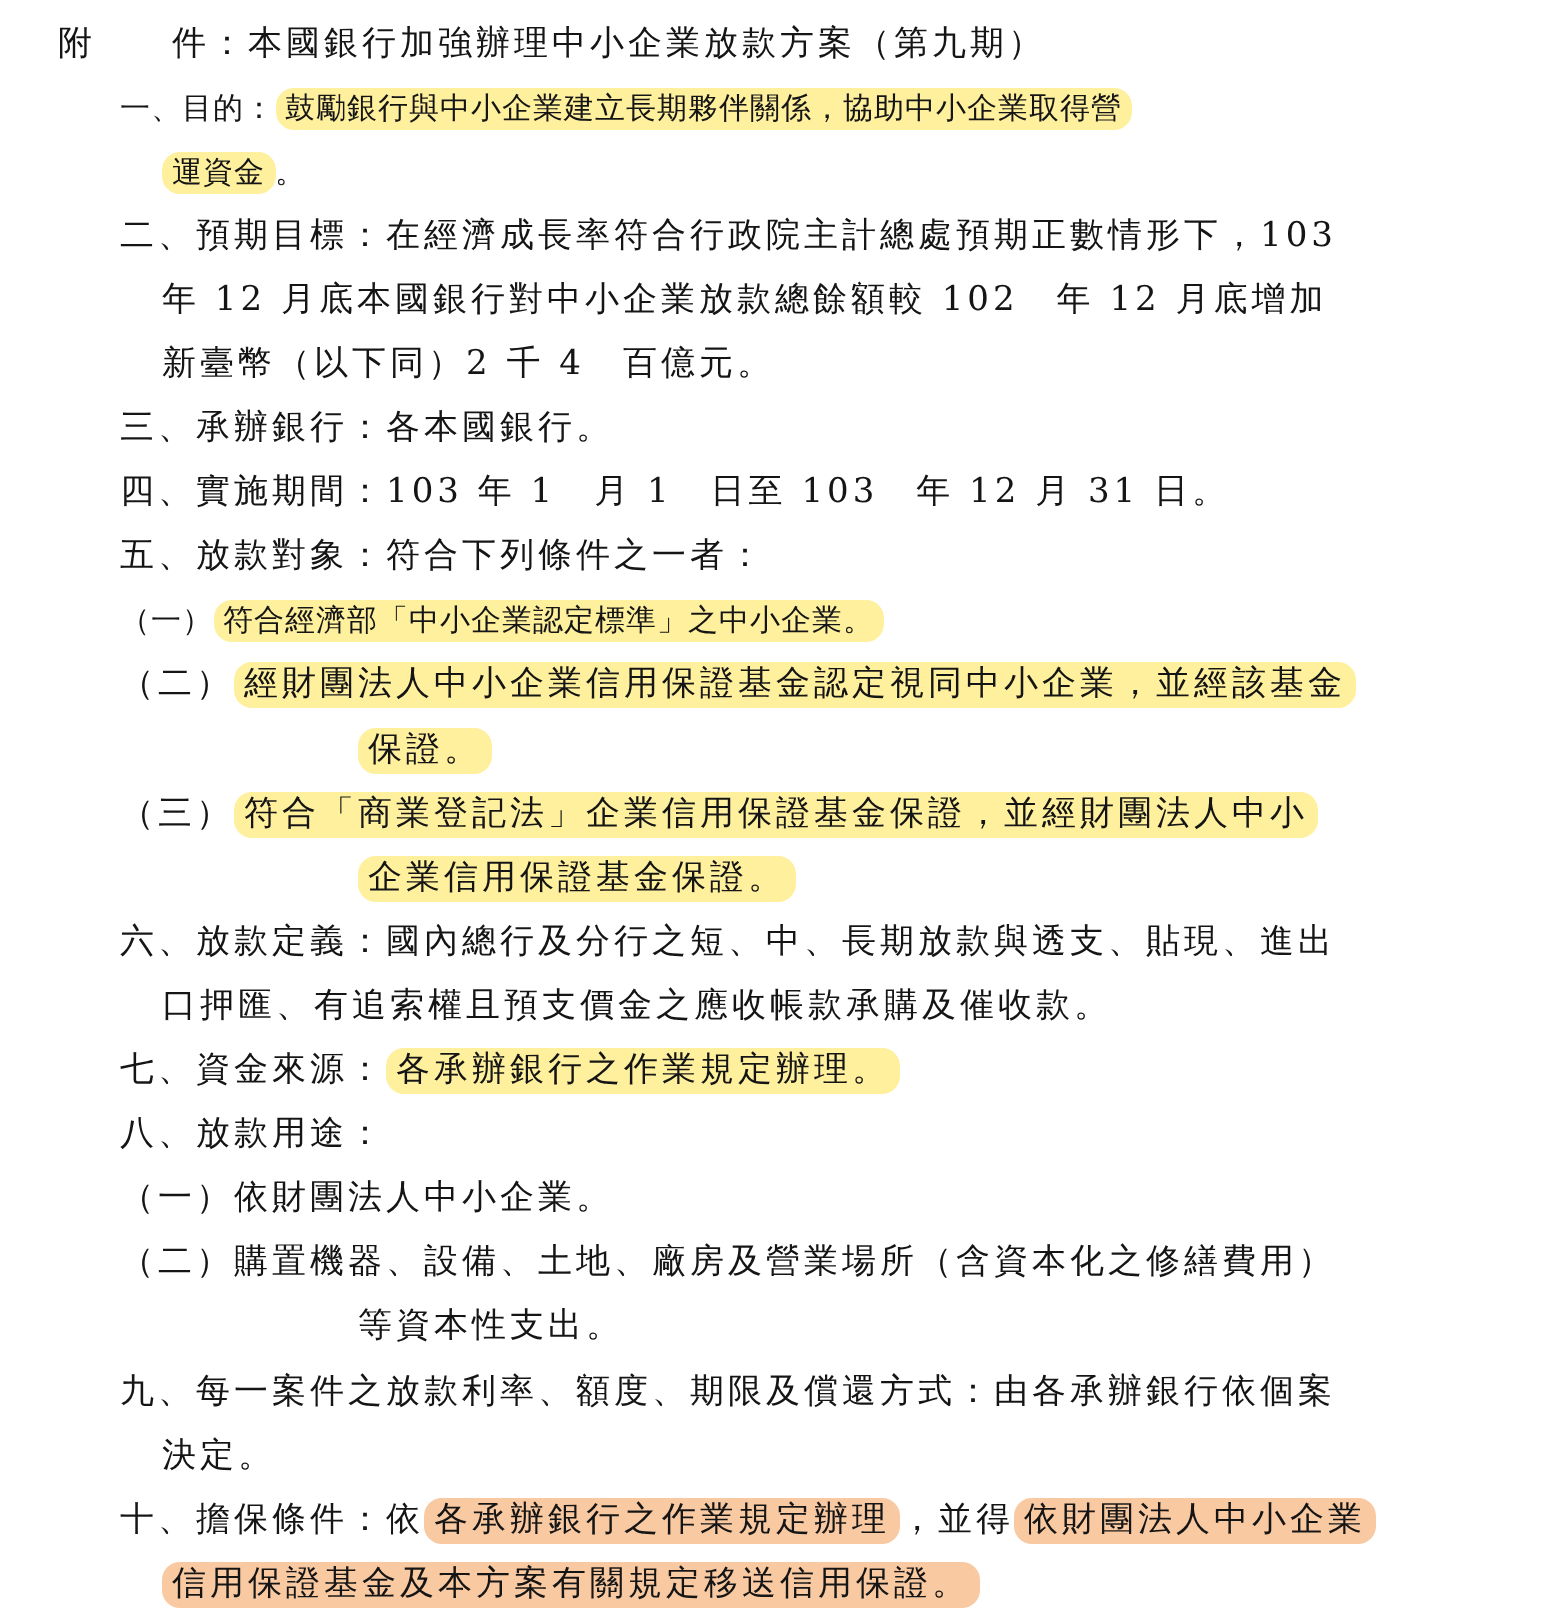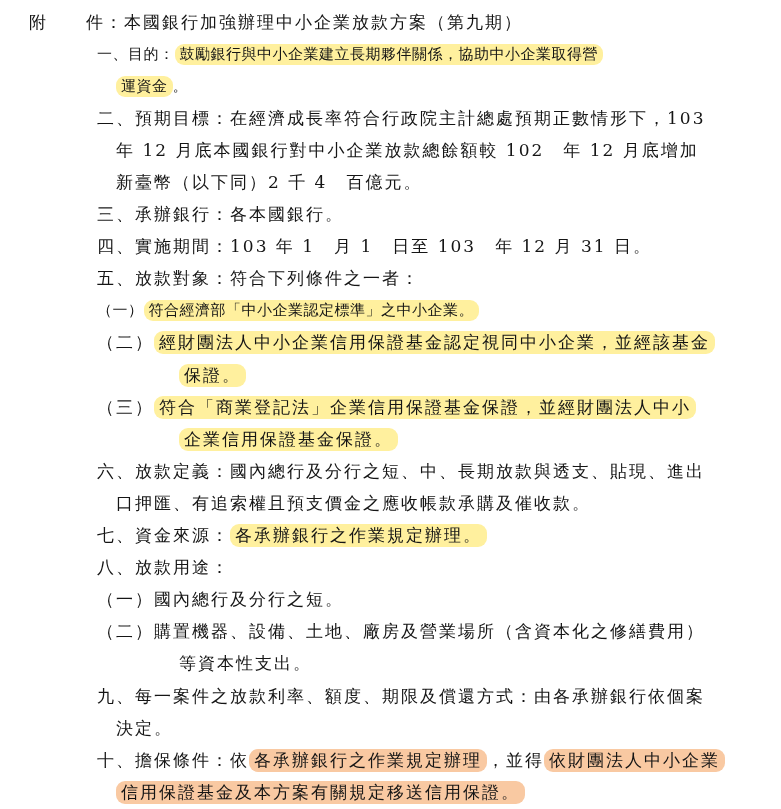--- a/index.html
+++ b/index.html
@@ -25,22 +25,22 @@
     height: 32.1px;
     display: flex;
     align-items: center;
     white-space: pre;
     font-size: 17px;
     letter-spacing: 2px;
     line-height: 1;
   }
   
   .l0 { padding-left: 29px;  }  
-  .l1 { padding-left: 97px; }  
-  .l2 { padding-left: 116px; }  
+  .l1 { padding-left: 60px; }  
+  .l2 { padding-left: 81px; }  
   .l3 { padding-left: 159px; margin-left: 20px; }  
   .compressed {
     font-size: 15px;
     letter-spacing: 0.5px;
   }
   .run { display: inline-block; }
   .hl {
     border-radius: 9px;
     padding: 3px 5px;
   }
@@ -62,20 +62,20 @@
     <div class="line l1"><span class="run">五、放款對象：符合下列條件之一者：</span></div>
     <div class="line l1 compressed"><span class="run">（一）</span><span class="run hl hl-yellow">符合經濟部「中小企業認定標準」之中小企業。</span></div>
     <div class="line l1"><span class="run">（二）</span><span class="run hl hl-yellow">經財團法人中小企業信用保證基金認定視同中小企業，並經該基金</span></div>
     <div class="line l3"><span class="run hl hl-yellow">保證。</span></div>
     <div class="line l1"><span class="run">（三）</span><span class="run hl hl-yellow">符合「商業登記法」企業信用保證基金保證，並經財團法人中小</span></div>
     <div class="line l3"><span class="run hl hl-yellow">企業信用保證基金保證。</span></div>
     <div class="line l1"><span class="run">六、放款定義：國內總行及分行之短、中、長期放款與透支、貼現、進出</span></div>
     <div class="line l2"><span class="run">口押匯、有追索權且預支價金之應收帳款承購及催收款。</span></div>
     <div class="line l1"><span class="run">七、資金來源：</span><span class="run hl hl-yellow">各承辦銀行之作業規定辦理。</span></div>
     <div class="line l1"><span class="run">八、放款用途：</span></div>
-    <div class="line l1"><span class="run">（一）國內總行及分行之短。</span></div>
+    <div class="line l1"><span class="run">（一）依財團法人中小企業。</span></div>
     <div class="line l1"><span class="run">（二）購置機器、設備、土地、廠房及營業場所（含資本化之修繕費用）</span></div>
     <div class="line l3"><span class="run">等資本性支出。</span></div>
     <div class="line l1"><span class="run">九、每一案件之放款利率、額度、期限及償還方式：由各承辦銀行依個案</span></div>
     <div class="line l2"><span class="run">決定。</span></div>
     <div class="line l1"><span class="run">十、擔保條件：依</span><span class="run hl hl-orange">各承辦銀行之作業規定辦理</span><span class="run">，並得</span><span class="run hl hl-orange">依財團法人中小企業</span></div>
     <div class="line l2"><span class="run hl hl-orange">信用保證基金及本方案有關規定移送信用保證。</span></div>
   </div>
 
 </body></html>

